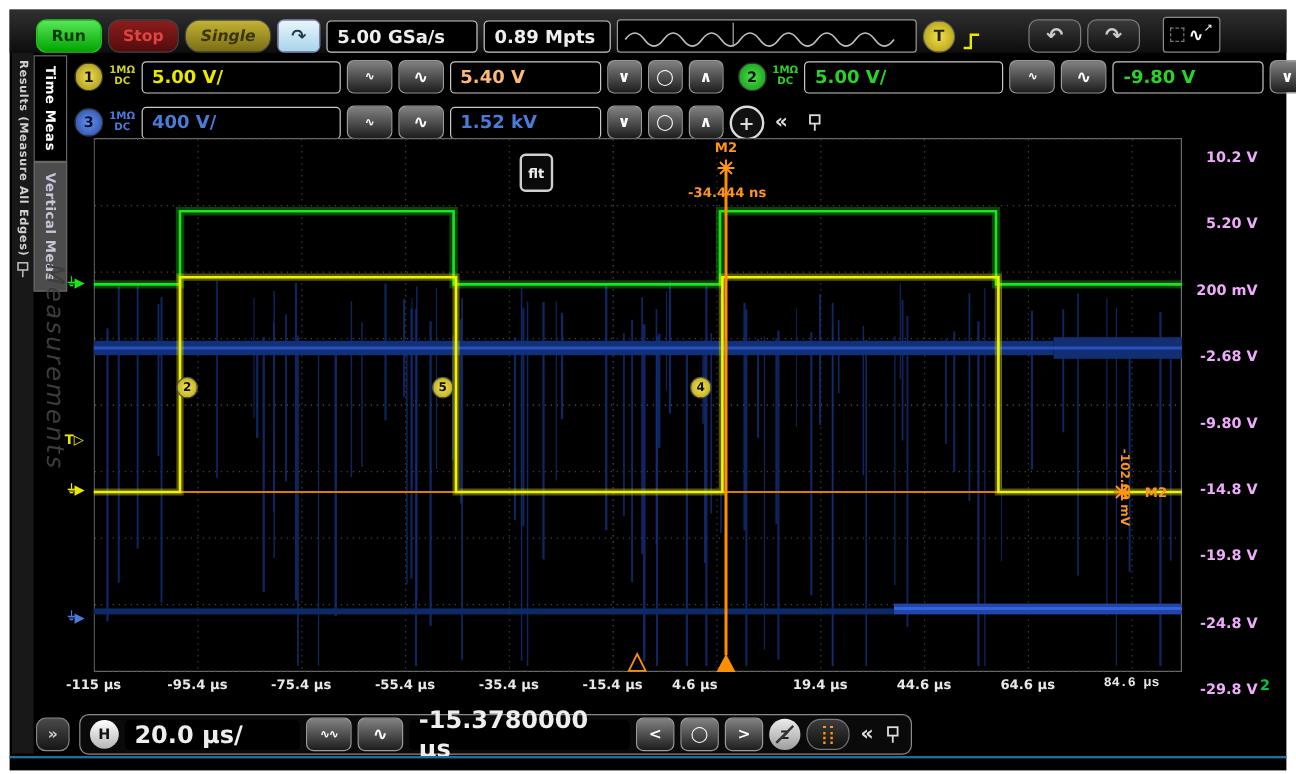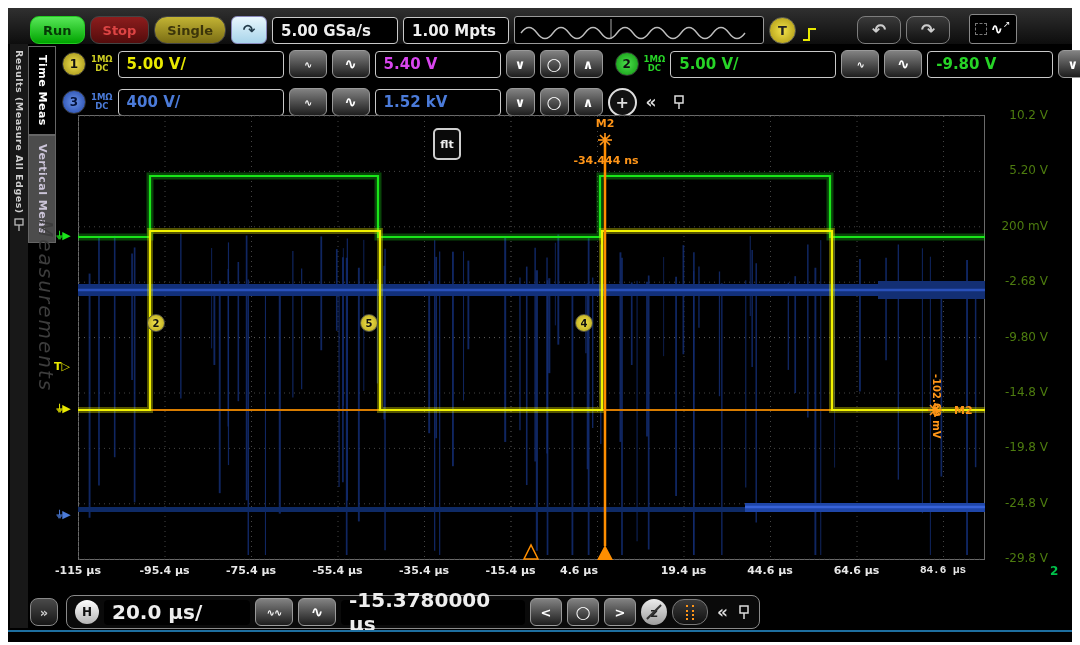--- a/index.html
+++ b/index.html
@@ -7,22 +7,22 @@
          font-family:"DejaVu Sans",sans-serif;-webkit-font-smoothing:antialiased;}
   #scope{position:absolute;left:8px;top:8px;width:1064px;height:622px;background:#000;}
 
   
   .topbar{position:absolute;left:0;top:0;width:100%;height:36px;
           background:linear-gradient(#303030,#0d0d0d);display:flex;align-items:flex-end;
           gap:5px;padding-left:22px;box-sizing:border-box;}
   .pillbtn{height:26px;border-radius:9px;display:flex;align-items:center;justify-content:center;
            font-weight:bold;font-size:13px;padding:0 12px;border:1px solid #444;cursor:pointer;}
   .run{background:linear-gradient(#58e858,#00a400);color:#063906;border-color:#2c2;}
-  .stop{background:linear-gradient(#8d1d1d,#540c0c);color:#d44;}
-  .single{background:linear-gradient(#c3b434,#7a6d14);color:#3c350a;border-radius:13px;}
+  .stop{background:linear-gradient(#8d1d1d,#540c0c);color:#d44;border-radius:10px;}
+  .single{background:linear-gradient(#c3b434,#7a6d14);color:#3c350a;border-radius:13px;font-style:italic;}
   .touchbtn{width:34px;height:26px;border-radius:6px;background:linear-gradient(#e8f6fd,#a8d4ea);
             border:1px solid #88b;display:flex;align-items:center;justify-content:center;
             color:#223a4a;font-size:15px;font-weight:bold;}
   .field{background:#000;border:1.5px solid #c9c9c9;border-radius:4px;height:25px;
          display:flex;align-items:center;padding:0 8px;font-weight:bold;font-size:15px;color:#eee;}
   .previewbox{width:248px;height:26px;background:#000;border:1px solid #999;border-radius:3px;}
   .tcircle{width:25px;height:25px;border-radius:50%;background:radial-gradient(#f2e24a,#a99410);
            color:#222;display:flex;align-items:center;justify-content:center;font-weight:bold;font-size:13px;
            border:1px solid #665;}
   .iconbtn{width:42px;height:26px;border-radius:8px;background:linear-gradient(#3a3a3a,#101010);
@@ -62,22 +62,22 @@
   .vtab .vtext{font-size:11px;}
   .vtab.active{background:#000;}
   .vtab.active .vtext{color:#fff;}
   .vtab.idle{background:#4c4c4c;}
   .vtab.idle .vtext{color:#cbc4d8;}
   .watermark{position:absolute;left:26px;top:212px;writing-mode:vertical-rl;color:#3d3d3d;
              font-size:20px;font-style:italic;letter-spacing:2px;}
 
   
   #plot{position:absolute;left:70px;top:107px;}
-  .vlabel{position:absolute;left:978px;width:62px;text-align:right;color:#4d7c0f;
-          font-size:12px;font-weight:normal;}
+  .vlabel{position:absolute;left:978px;width:62px;text-align:right;color:#f0abfc;
+          font-size:12px;font-weight:bold;margin-top:16px;}
   .tlabel{position:absolute;width:64px;top:556px;text-align:center;color:#e8e8e8;
           font-size:11px;font-weight:bold;}
   .overlay-digit{position:absolute;left:1042px;top:556px;color:#00c24b;font-size:12px;font-weight:bold;}
   .m2top-label{position:absolute;left:570px;top:109px;width:54px;text-align:center;
                color:#ff9518;font-size:11px;font-weight:bold;}
   .m2top-value{position:absolute;left:548px;top:146px;width:100px;text-align:center;
                color:#ff9518;font-size:11px;font-weight:bold;}
   .fltbadge{position:absolute;left:425px;top:120px;width:24px;height:28px;border:2px solid #cfcfcf;
             border-radius:5px;background:#0a0a0a;color:#eee;font-size:11px;font-weight:bold;
             display:flex;align-items:center;justify-content:center;}
@@ -118,21 +118,21 @@
 <div id="scope">
 
   <div class="topbar">
     <div class="pillbtn run">Run</div>
     <div class="pillbtn stop">Stop</div>
     <div class="pillbtn single">Single</div>
     <div class="touchbtn">
           <span>↷</span>
         </div>
     <div class="field" style="width:108px">5.00 GSa/s</div>
-    <div class="field" style="width:88px">1.00 Mpts</div>
+    <div class="field" style="width:88px">0.89 Mpts</div>
     <div class="previewbox">
       <svg width="246" height="24">
         <path id="previewpath" d="M6,16 q8,-11 16,0 q8,11 16,0 q8,-11 16,0 q8,11 16,0 q8,-11 16,0 q8,11 16,0 q8,-11 16,0 q8,11 16,0 q8,-11 16,0 q8,11 16,0 q8,-11 16,0 q8,11 16,0 q8,-11 16,0 q8,11 16,0" stroke="#bdbdbd" stroke-width="1.4" fill="none"></path>
         <line x1="96" y1="2" x2="96" y2="22" stroke="#aaa" stroke-width="1"></line>
       </svg>
     </div>
     <div class="tcircle">T</div>
     <svg width="18" height="20">
       <path d="M2,16 h6 v-11 h7" stroke="#e9e900" stroke-width="2" fill="none"></path>
     </svg>
@@ -156,21 +156,21 @@
       <span>1MΩ</span>
       <span>DC</span>
     </div>
     <div class="field" style="width:148px;color:#e9e900">5.00 V/</div>
     <div class="wavebtn small">
           <span>∿</span>
         </div>
     <div class="wavebtn">
           <span>∿</span>
         </div>
-    <div class="field" style="width:108px;color:#d946ef">5.40 V</div>
+    <div class="field" style="width:108px;color:#fdba74">5.40 V</div>
     <div class="ctl">
           <span>∨</span>
         </div>
     <div class="ctl">
           <span>◯</span>
         </div>
     <div class="ctl">
           <span>∧</span>
         </div>
     <div style="width:2px"></div>

